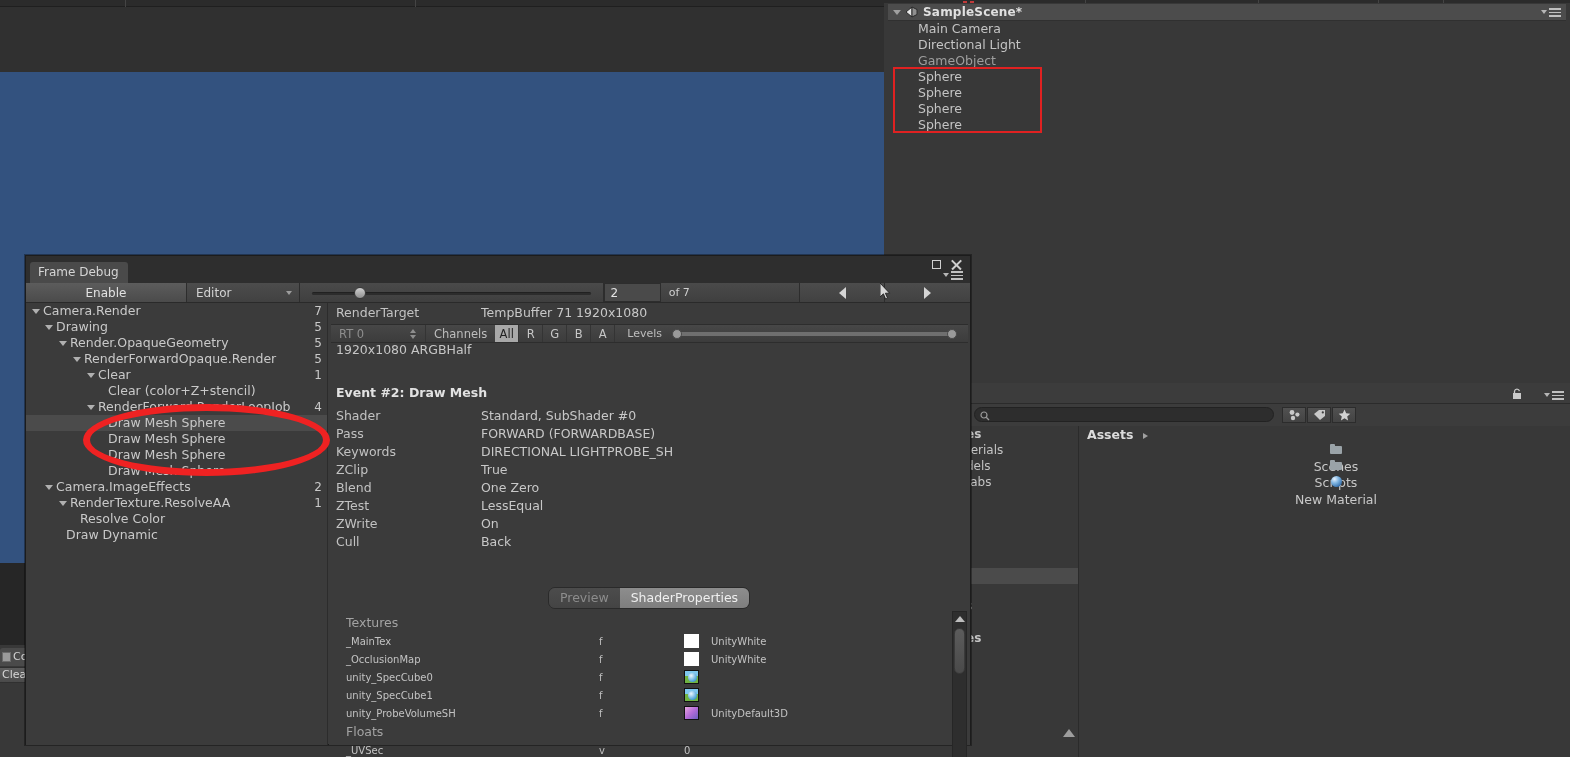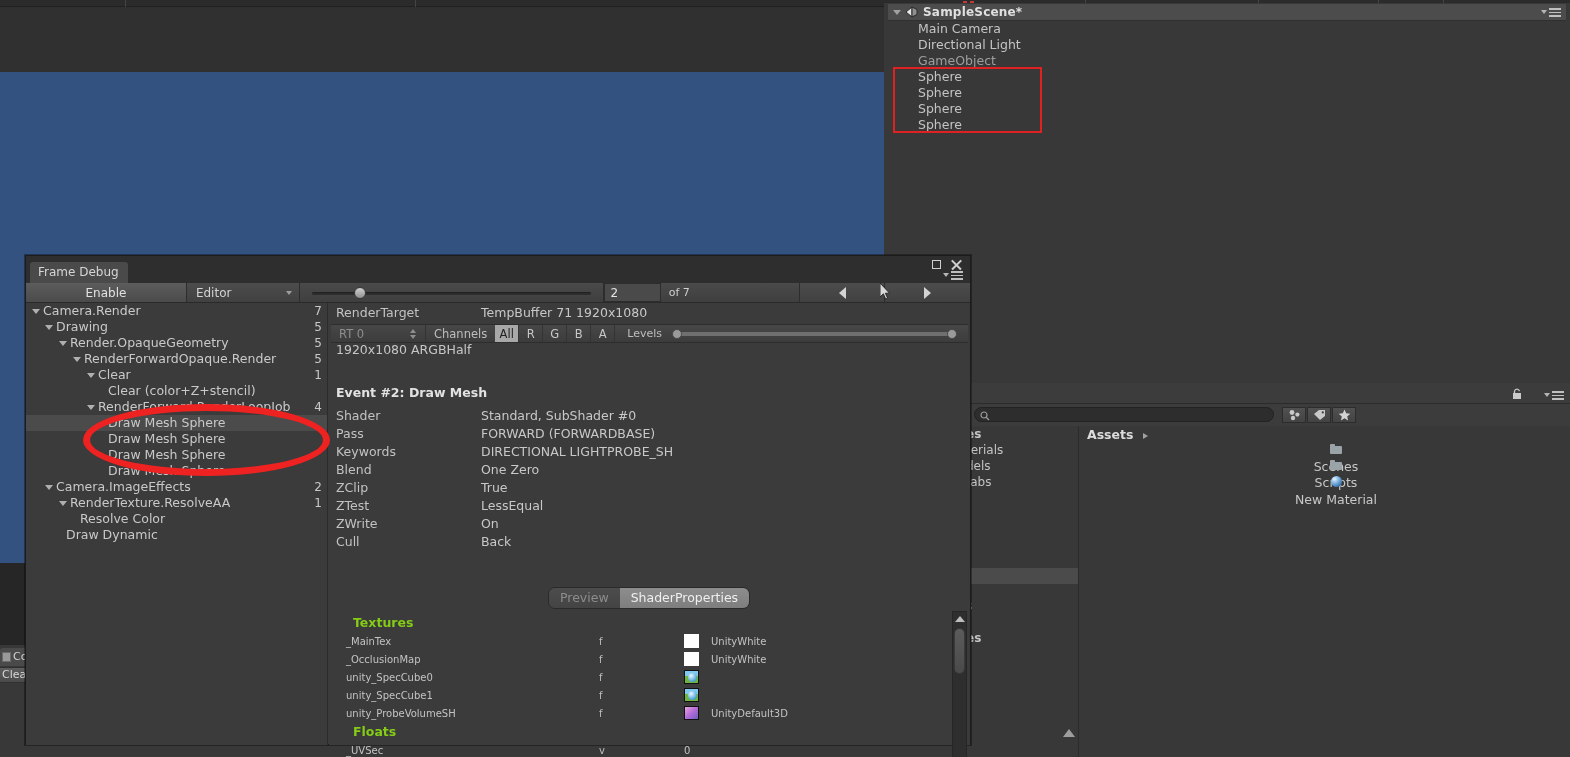--- a/index.html
+++ b/index.html
@@ -315,22 +315,22 @@
   }
   .prevtab {
     height: 20px; line-height: 20px; padding: 0 11px; font-size: 12.5px;
   }
   .prevtab.off { background: linear-gradient(#4c4c4c,#444); color:#8d8d8d; }
   .prevtab.on  { background: linear-gradient(#8d8d8d,#7e7e7e); color:#efefef; }
 
   
   #fd-props { position:absolute; left: 0; top: 310px; width: 625px; }
   .prop-head {
-    font-weight: bold; font-size: 12.5px; color:#84cc16;
-    padding-left: 24px; height: 19px; line-height: 19px;
+    font-weight: normal; font-size: 12.5px; color:#a3a3a3;
+    padding-left: 17px; height: 19px; line-height: 19px;
   }
   .prop-row { display:flex; align-items:center; height: 18px; font-size: 10px; color:#c3c3c3; }
   .prop-name { width: 270px; padding-left: 17px; }
   .prop-flag { width: 85px; color:#bdbdbd; }
   .prop-val  { display:flex; align-items:center; gap:12px; }
   .sw-white { width: 15px; height: 14px; background: #fff; }
   .sw-cube {
     width: 15px; height: 14px; border: 1px solid #111;
     background: linear-gradient(#7fc8ef 0 45%, #6fb341 45% 100%);
     position: relative;
@@ -643,26 +643,26 @@
           </div>
         <div class="kv-row">
             <span class="kv-k">Pass</span>
             <span class="kv-v">FORWARD (FORWARDBASE)</span>
           </div>
         <div class="kv-row">
             <span class="kv-k">Keywords</span>
             <span class="kv-v">DIRECTIONAL LIGHTPROBE_SH</span>
           </div>
         <div class="kv-row">
+            <span class="kv-k">ZClip</span>
+            <span class="kv-v">True</span>
+          </div>
+        <div class="kv-row">
             <span class="kv-k">Blend</span>
             <span class="kv-v">One Zero</span>
-          </div>
-        <div class="kv-row">
-            <span class="kv-k">ZClip</span>
-            <span class="kv-v">True</span>
           </div>
         <div class="kv-row">
             <span class="kv-k">ZTest</span>
             <span class="kv-v">LessEqual</span>
           </div>
         <div class="kv-row">
             <span class="kv-k">ZWrite</span>
             <span class="kv-v">On</span>
           </div>
         <div class="kv-row">

